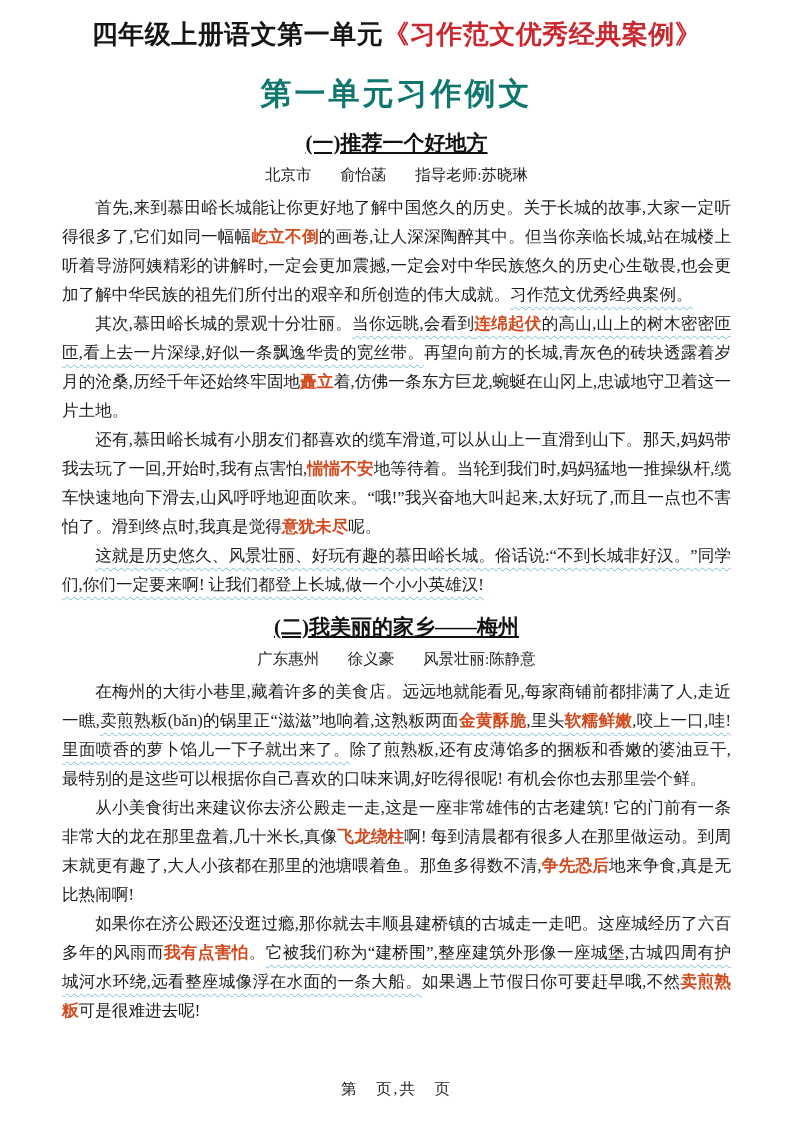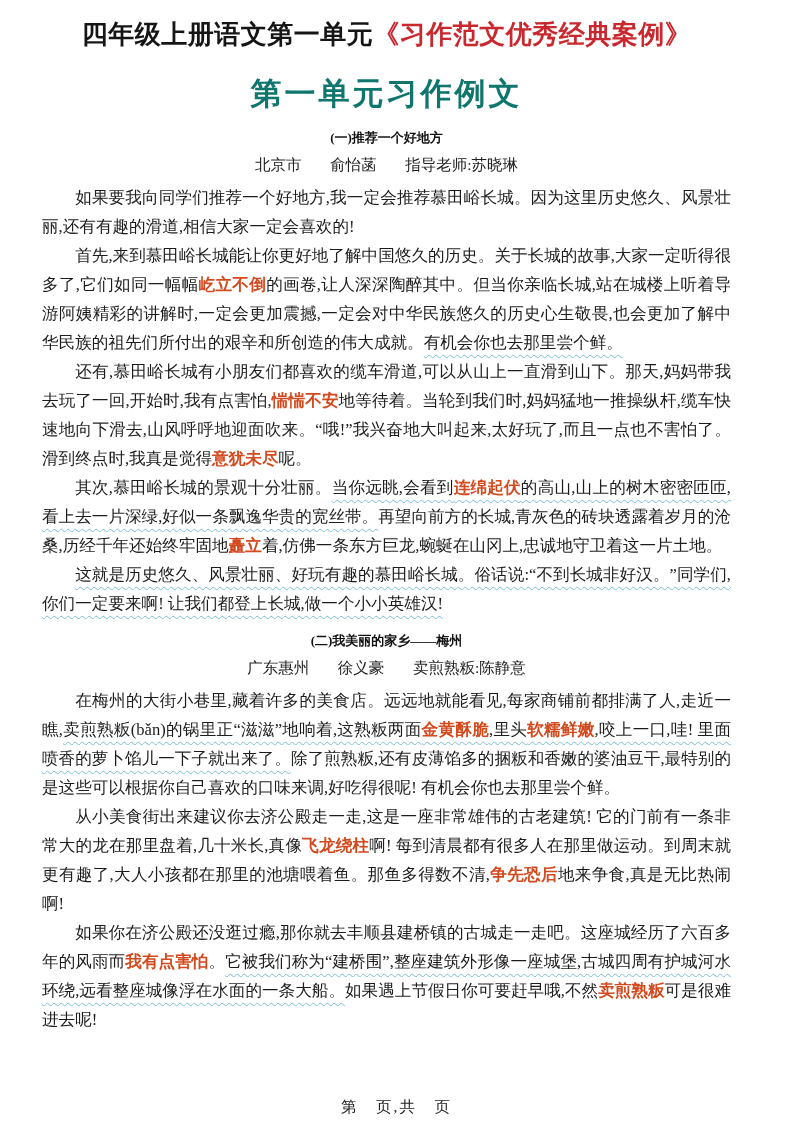--- a/index.html
+++ b/index.html
@@ -7,21 +7,21 @@
     padding: 0;
     background: #ffffff;
   }
   .page {
     position: relative;
     width: 793px;
     height: 1122px;
     margin: 0 auto;
     background: #ffffff;
     box-sizing: border-box;
-    padding: 14px 62px 0 42px;
+    padding: 14px 62px 0 62px;
     font-family: "Liberation Serif", serif;
     color: #1c1c1c;
     overflow: hidden;
   }
   .doc-title {
     text-align: center;
     font-family: "Liberation Sans", sans-serif;
     font-size: 26px;
     font-weight: 800;
     letter-spacing: 0.5px;
@@ -36,24 +36,25 @@
   .main-heading {
     text-align: center;
     font-size: 31px;
     font-weight: 700;
     letter-spacing: 3px;
     margin: 22px 0 10px 0;
     color: #0f766e;
   }
   .essay-heading {
     text-align: center;
-    font-size: 13px;
+    font-size: 21px;
     font-weight: 700;
     margin: 14px 0 2px 0;
     color: #111111;
+    text-decoration: underline;
   }
   .byline {
     text-align: center;
     font-size: 15.5px;
     margin: 8px 0 7px 0;
     color: #222222;
   }
   .byline span + span {
     margin-left: 1.6em;
   }
@@ -82,21 +83,21 @@
     font-weight: 600;
     text-decoration-line: underline;
     text-decoration-style: wavy;
     text-decoration-color: var(--underline-blue, #7cbeda);
     text-decoration-thickness: 1.2px;
     text-underline-offset: 6px;
   }
   .page-footer {
     position: absolute;
     left: 0;
-    bottom: 4px;
+    bottom: 22px;
     width: 100%;
     text-align: center;
     font-size: 15.5px;
     letter-spacing: 2px;
     color: #1c1c1c;
   }
 </style>
 </head>
 <body>
 
@@ -108,33 +109,32 @@
 
   <div class="main-heading">第一单元习作例文</div>
 
   <section>
     <div class="essay-heading">(一)推荐一个好地方</div>
     <div class="byline">
       <span>北京市</span>
       <span>俞怡菡</span>
       <span>指导老师:苏晓琳</span>
     </div>
-    <p class="para"><span class="seg-n">如果要我向同学们推荐一个好地方,我一定会推荐慕田峪长城。因为这里历史悠久、风景壮丽,还有有趣的滑道,相信大家一定会喜欢的!</span></p>
-    <p class="para"><span class="seg-n">首先,来到慕田峪长城能让你更好地了解中国悠久的历史。关于长城的故事,大家一定听得很多了,它们如同一幅幅</span><span class="seg-o">屹立不倒</span><span class="seg-n">的画卷,让人深深陶醉其中。但当你亲临长城,站在城楼上听着导游阿姨精彩的讲解时,一定会更加震撼,一定会对中华民族悠久的历史心生敬畏,也会更加了解中华民族的祖先们所付出的艰辛和所创造的伟大成就。</span><span class="seg-w">有机会你也去那里尝个鲜。</span></p>
+    <p class="para"><span class="seg-n">首先,来到慕田峪长城能让你更好地了解中国悠久的历史。关于长城的故事,大家一定听得很多了,它们如同一幅幅</span><span class="seg-o">屹立不倒</span><span class="seg-n">的画卷,让人深深陶醉其中。但当你亲临长城,站在城楼上听着导游阿姨精彩的讲解时,一定会更加震撼,一定会对中华民族悠久的历史心生敬畏,也会更加了解中华民族的祖先们所付出的艰辛和所创造的伟大成就。</span><span class="seg-w">习作范文优秀经典案例。</span></p>
+    <p class="para"><span class="seg-n">其次,慕田峪长城的景观十分壮丽。</span><span class="seg-w">当你远眺,会看到</span><span class="seg-ow">连绵起伏</span><span class="seg-w">的高山,山上的树木密密匝匝,看上去一片深绿,好似一条飘逸华贵的宽丝带。</span><span class="seg-n">再望向前方的长城,青灰色的砖块透露着岁月的沧桑,历经千年还始终牢固地</span><span class="seg-o">矗立</span><span class="seg-n">着,仿佛一条东方巨龙,蜿蜒在山冈上,忠诚地守卫着这一片土地。</span></p>
     <p class="para"><span class="seg-n">还有,慕田峪长城有小朋友们都喜欢的缆车滑道,可以从山上一直滑到山下。那天,妈妈带我去玩了一回,开始时,我有点害怕,</span><span class="seg-o">惴惴不安</span><span class="seg-n">地等待着。当轮到我们时,妈妈猛地一推操纵杆,缆车快速地向下滑去,山风呼呼地迎面吹来。“哦!”我兴奋地大叫起来,太好玩了,而且一点也不害怕了。滑到终点时,我真是觉得</span><span class="seg-o">意犹未尽</span><span class="seg-n">呢。</span></p>
-    <p class="para"><span class="seg-n">其次,慕田峪长城的景观十分壮丽。</span><span class="seg-w">当你远眺,会看到</span><span class="seg-ow">连绵起伏</span><span class="seg-w">的高山,山上的树木密密匝匝,看上去一片深绿,好似一条飘逸华贵的宽丝带。</span><span class="seg-n">再望向前方的长城,青灰色的砖块透露着岁月的沧桑,历经千年还始终牢固地</span><span class="seg-o">矗立</span><span class="seg-n">着,仿佛一条东方巨龙,蜿蜒在山冈上,忠诚地守卫着这一片土地。</span></p>
     <p class="para"><span class="seg-w">这就是历史悠久、风景壮丽、好玩有趣的慕田峪长城。俗话说:“不到长城非好汉。”同学们,你们一定要来啊! 让我们都登上长城,做一个小小英雄汉!</span></p>
   </section>
 
   <section>
     <div class="essay-heading">(二)我美丽的家乡——梅州</div>
     <div class="byline">
       <span>广东惠州</span>
       <span>徐义豪</span>
-      <span>卖煎熟粄:陈静意</span>
+      <span>风景壮丽:陈静意</span>
     </div>
     <p class="para"><span class="seg-n">在梅州的大街小巷里,藏着许多的美食店。远远地就能看见,每家商铺前都排满了人,走近一瞧,</span><span class="seg-w">卖煎熟粄(bǎn)的锅里正“滋滋”地响着,这熟粄两面</span><span class="seg-ow">金黄酥脆</span><span class="seg-w">,里头</span><span class="seg-ow">软糯鲜嫩</span><span class="seg-w">,咬上一口,哇! 里面喷香的萝卜馅儿一下子就出来了。</span><span class="seg-n">除了煎熟粄,还有皮薄馅多的捆粄和香嫩的婆油豆干,最特别的是这些可以根据你自己喜欢的口味来调,好吃得很呢! 有机会你也去那里尝个鲜。</span></p>
     <p class="para"><span class="seg-n">从小美食街出来建议你去济公殿走一走,这是一座非常雄伟的古老建筑! 它的门前有一条非常大的龙在那里盘着,几十米长,真像</span><span class="seg-o">飞龙绕柱</span><span class="seg-n">啊! 每到清晨都有很多人在那里做运动。到周末就更有趣了,大人小孩都在那里的池塘喂着鱼。那鱼多得数不清,</span><span class="seg-o">争先恐后</span><span class="seg-n">地来争食,真是无比热闹啊!</span></p>
     <p class="para"><span class="seg-n">如果你在济公殿还没逛过瘾,那你就去丰顺县建桥镇的古城走一走吧。这座城经历了六百多年的风雨而</span><span class="seg-o">我有点害怕</span><span class="seg-n">。</span><span class="seg-w">它被我们称为“建桥围”,整座建筑外形像一座城堡,古城四周有护城河水环绕,远看整座城像浮在水面的一条大船。</span><span class="seg-n">如果遇上节假日你可要赶早哦,不然</span><span class="seg-o">卖煎熟粄</span><span class="seg-n">可是很难进去呢!</span></p>
 
   </section>
 
   <div class="page-footer">第　页,共　页</div>
 
 </div>

